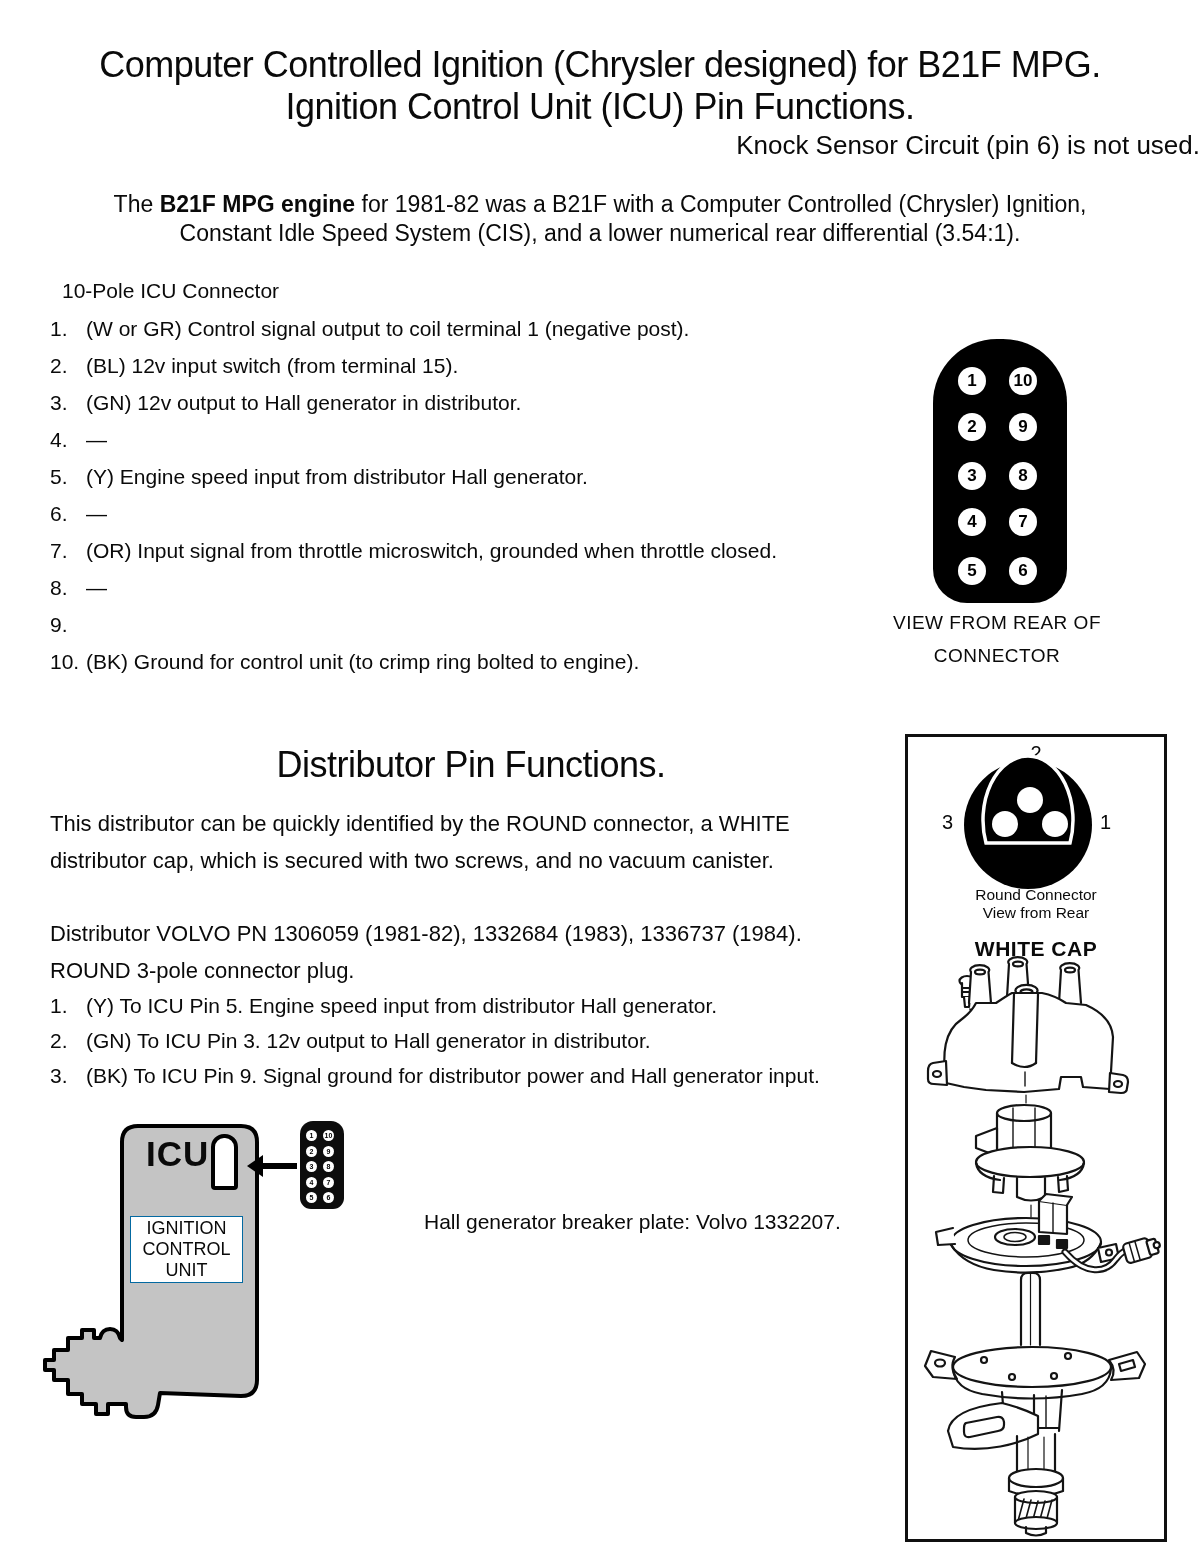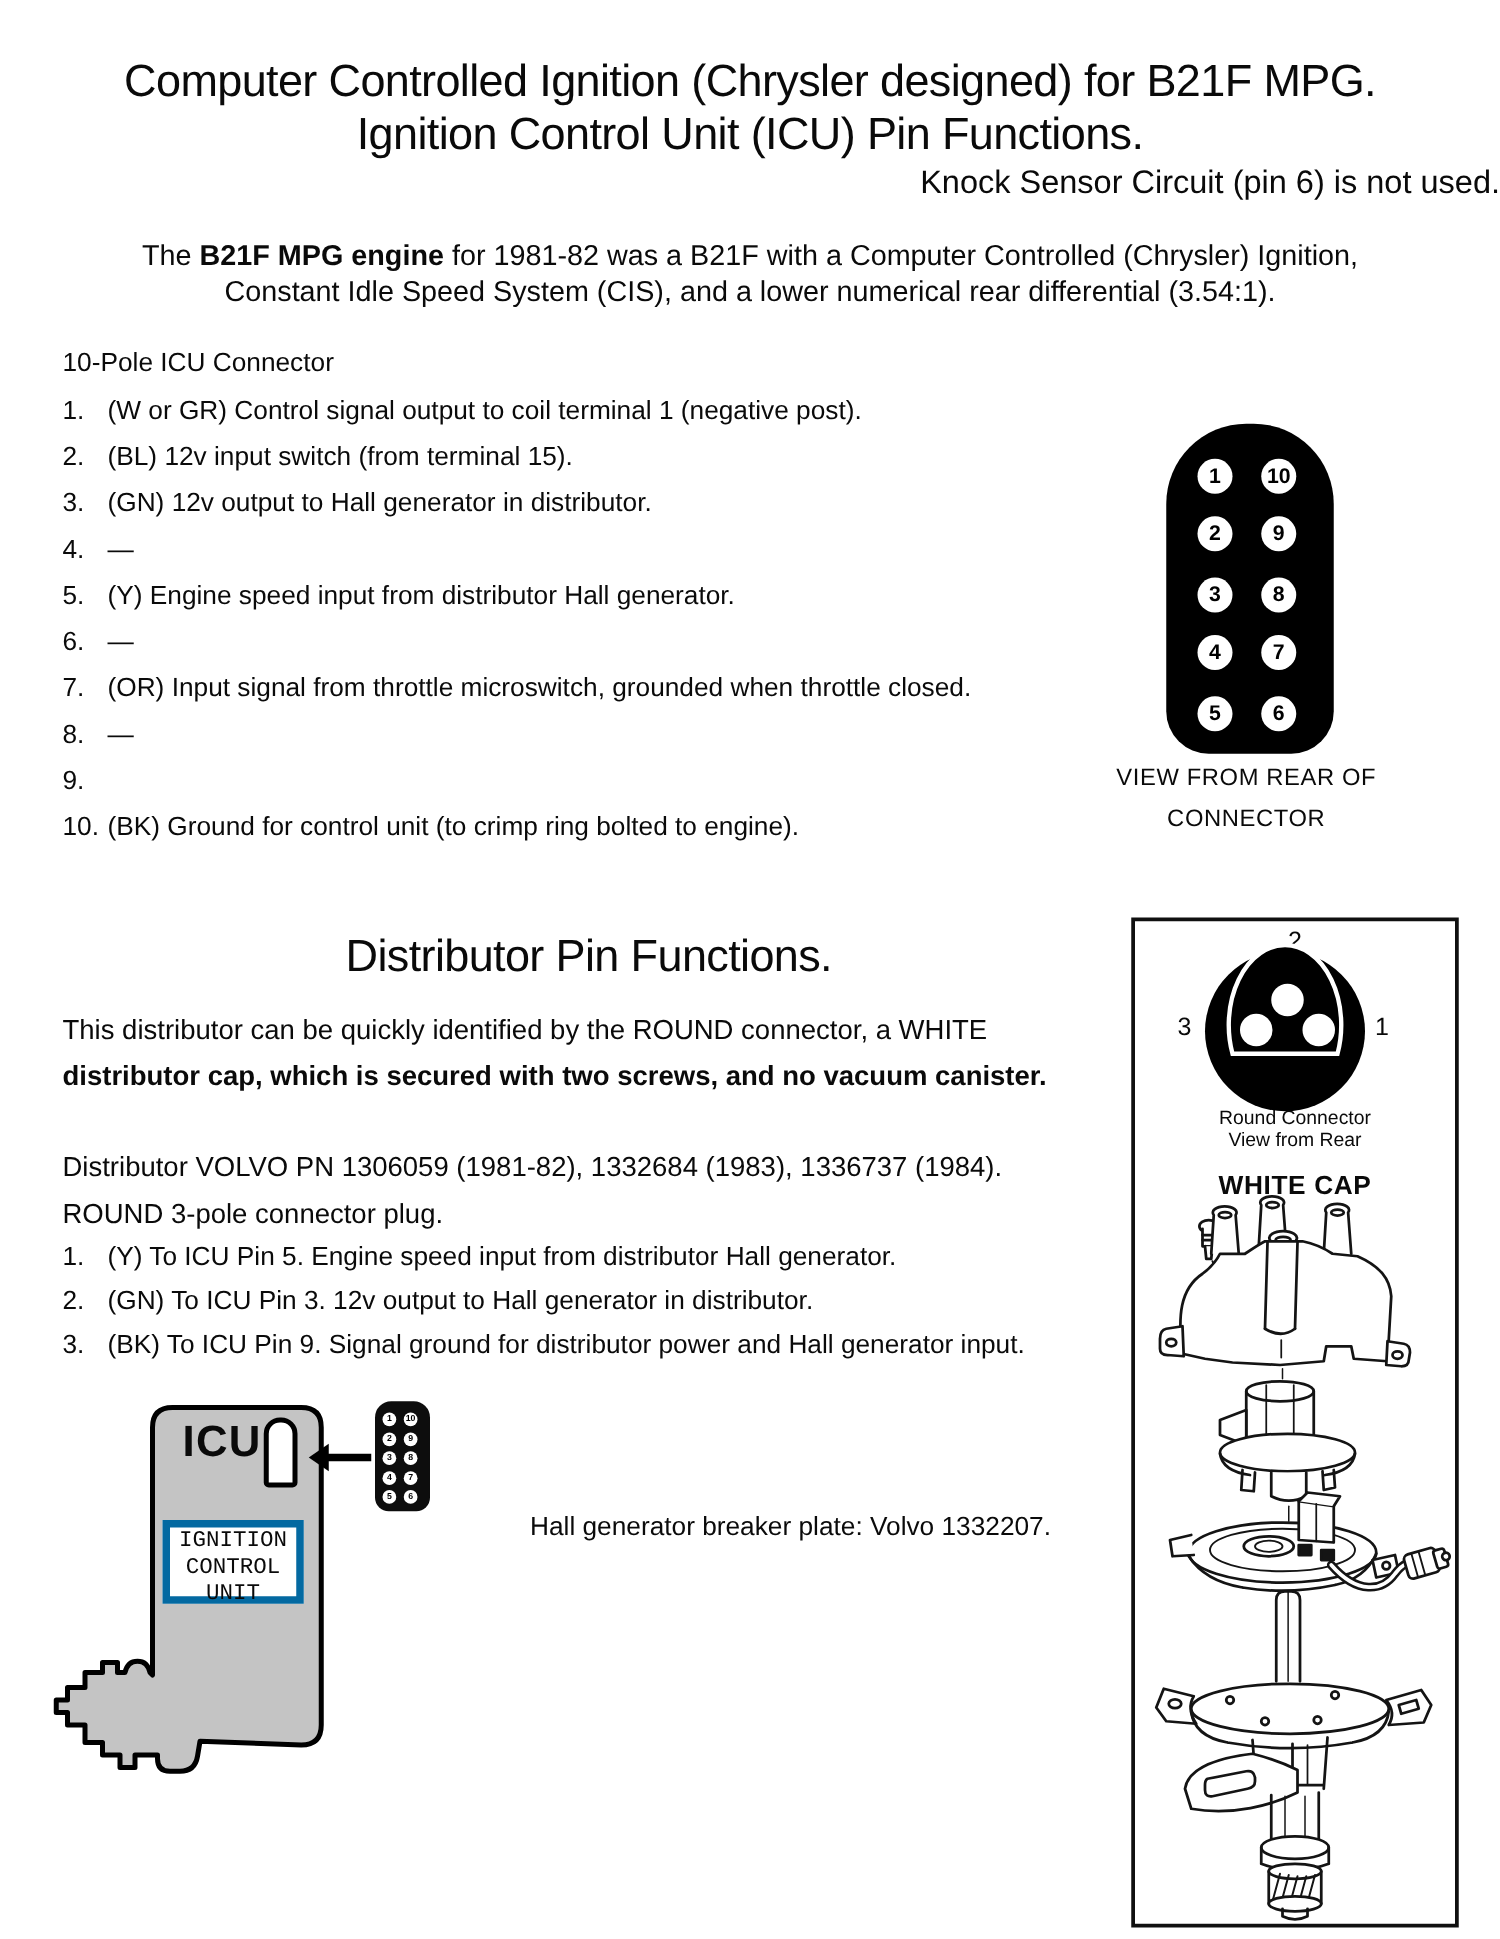--- a/index.html
+++ b/index.html
@@ -24,22 +24,22 @@
        color:#000;font-size:17px;font-weight:bold;line-height:28px;text-align:center;}
   .conn-cap{left:872px;width:250px;text-align:center;font-size:19px;letter-spacing:0.5px;}
   
   .dist-head{left:0;width:942px;text-align:center;top:720px;font-size:36px;letter-spacing:-0.5px;}
   .body22{font-size:22px;white-space:nowrap;}
   
   .icu-label{left:146px;top:1110px;font-size:35px;font-weight:bold;letter-spacing:1px;}
   .icu-slot{left:211px;top:1110px;width:27px;height:56px;background:#fff;
             border:4px solid #000;border-radius:13px 13px 4px 4px;box-sizing:border-box;}
   .ign-box{left:130px;top:1192px;width:113px;height:67px;background:#fff;
-           border:6px solid #0369a1;box-sizing:border-box;text-align:center;
-           font-size:18px;line-height:21px;padding-top:1px;font-family:Liberation Mono, monospace;}
+           border:1px solid #0369a1;box-sizing:border-box;text-align:center;
+           font-size:18px;line-height:21px;padding-top:1px;}
   .arrow-line{left:262px;top:1139px;width:35px;height:6px;background:#000;}
   .arrow-head{left:247px;top:1131px;width:0;height:0;border-top:11px solid transparent;
               border-bottom:11px solid transparent;border-right:16px solid #000;}
   .mini-conn{left:300px;top:1097px;width:44px;height:88px;background:#0d0d0d;
              border-radius:13px 13px 11px 11px;}
   .mpin{position:absolute;width:11px;height:11px;border-radius:50%;background:#fff;
         color:#000;font-size:7px;font-weight:bold;line-height:11px;text-align:center;}
   .note{left:424px;top:1186px;font-size:21px;white-space:nowrap;}
   
   .panel{left:905px;top:710px;width:262px;height:808px;border:3px solid #101010;
@@ -54,21 +54,21 @@
 
 <div id="page">
 
   <div class="abs ctr t1">Computer Controlled Ignition (Chrysler designed) for B21F MPG.</div>
   <div class="abs ctr t2">Ignition Control Unit (ICU) Pin Functions.</div>
   <div class="abs ctr t3">Knock Sensor Circuit (pin 6) is not used.</div>
 
   <div class="abs ctr intro" style="top:167px;"><span>The </span><b>B21F MPG engine</b><span> for 1981-82 was a B21F with a Computer Controlled (Chrysler) Ignition,</span></div>
   <div class="abs ctr intro" style="top:196px;">Constant Idle Speed System (CIS), and a lower numerical rear differential (3.54:1).</div>
 
-  <div class="abs sec-head" style="left:50px;top:255px;">10-Pole ICU Connector</div>
+  <div class="abs sec-head" style="left:62px;top:255px;">10-Pole ICU Connector</div>
 
   <div class="abs list" style="top:286px;">
     <div class="li-row">
         <span class="num">1.</span>
         <span>(W or GR) Control signal output to coil terminal 1 (negative post).</span>
       </div>
     <div class="li-row">
         <span class="num">2.</span>
         <span>(BL) 12v input switch (from terminal 15).</span>
       </div>
@@ -115,21 +115,21 @@
     <div class="pin" style="left:76px;top:74px;">9</div>
     <div class="pin" style="left:76px;top:123px;">8</div>
     <div class="pin" style="left:76px;top:169px;">7</div>
     <div class="pin" style="left:76px;top:218px;">6</div>
   </div>
   <div class="abs conn-cap" style="top:588px;">VIEW FROM REAR OF</div>
   <div class="abs conn-cap" style="top:621px;">CONNECTOR</div>
 
   <div class="abs body22" style="left:50px;top:787px;">This distributor can be quickly identified by the ROUND connector, a WHITE</div>
   <div class="abs dist-head">Distributor Pin Functions.</div>
-  <div class="abs body22" style="left:50px;top:824px;font-weight:bold;">distributor cap, which is secured with two screws, and no vacuum canister.</div>
+  <div class="abs body22" style="left:50px;top:824px;">distributor cap, which is secured with two screws, and no vacuum canister.</div>
   <div class="abs body22" style="left:50px;top:897px;">Distributor VOLVO PN 1306059 (1981-82), 1332684 (1983), 1336737 (1984).</div>
   <div class="abs body22" style="left:50px;top:934px;">ROUND 3-pole connector plug.</div>
 
   <div class="abs list dlist" style="top:964px;">
     <div class="li-row">
         <span class="num">1.</span>
         <span>(Y) To ICU Pin 5. Engine speed input from distributor Hall generator.</span>
       </div>
     <div class="li-row">
         <span class="num">2.</span>

